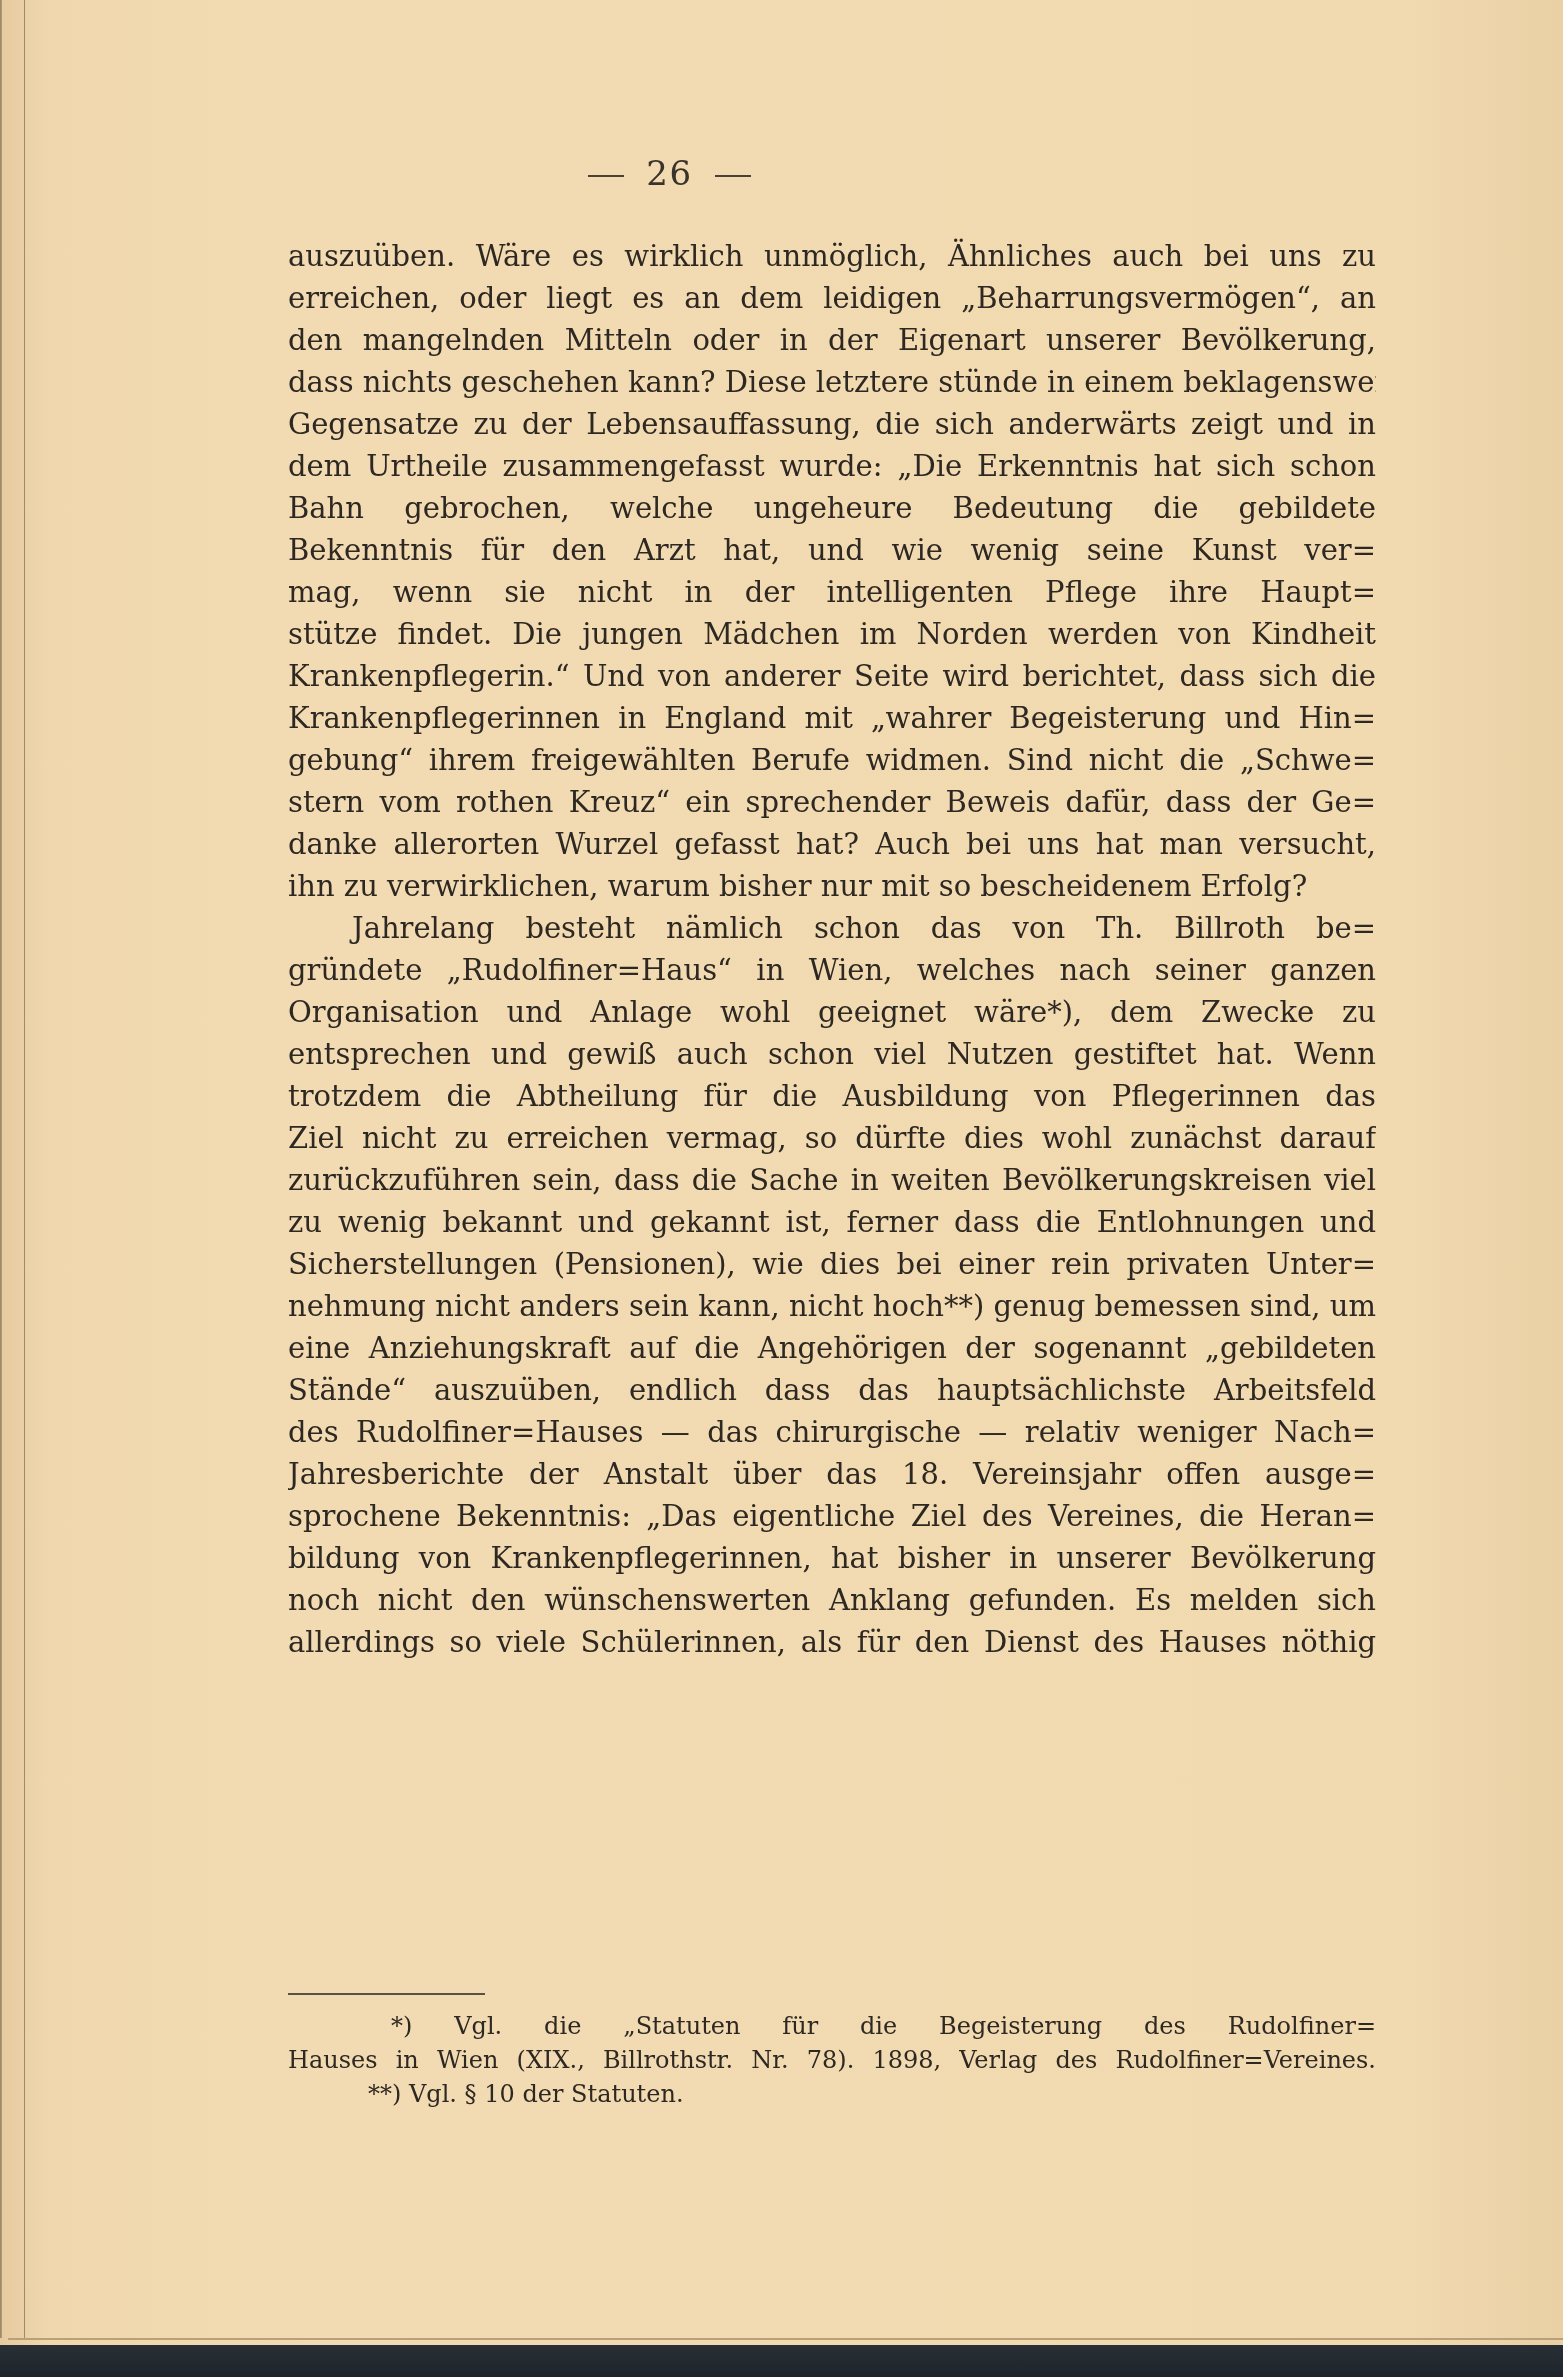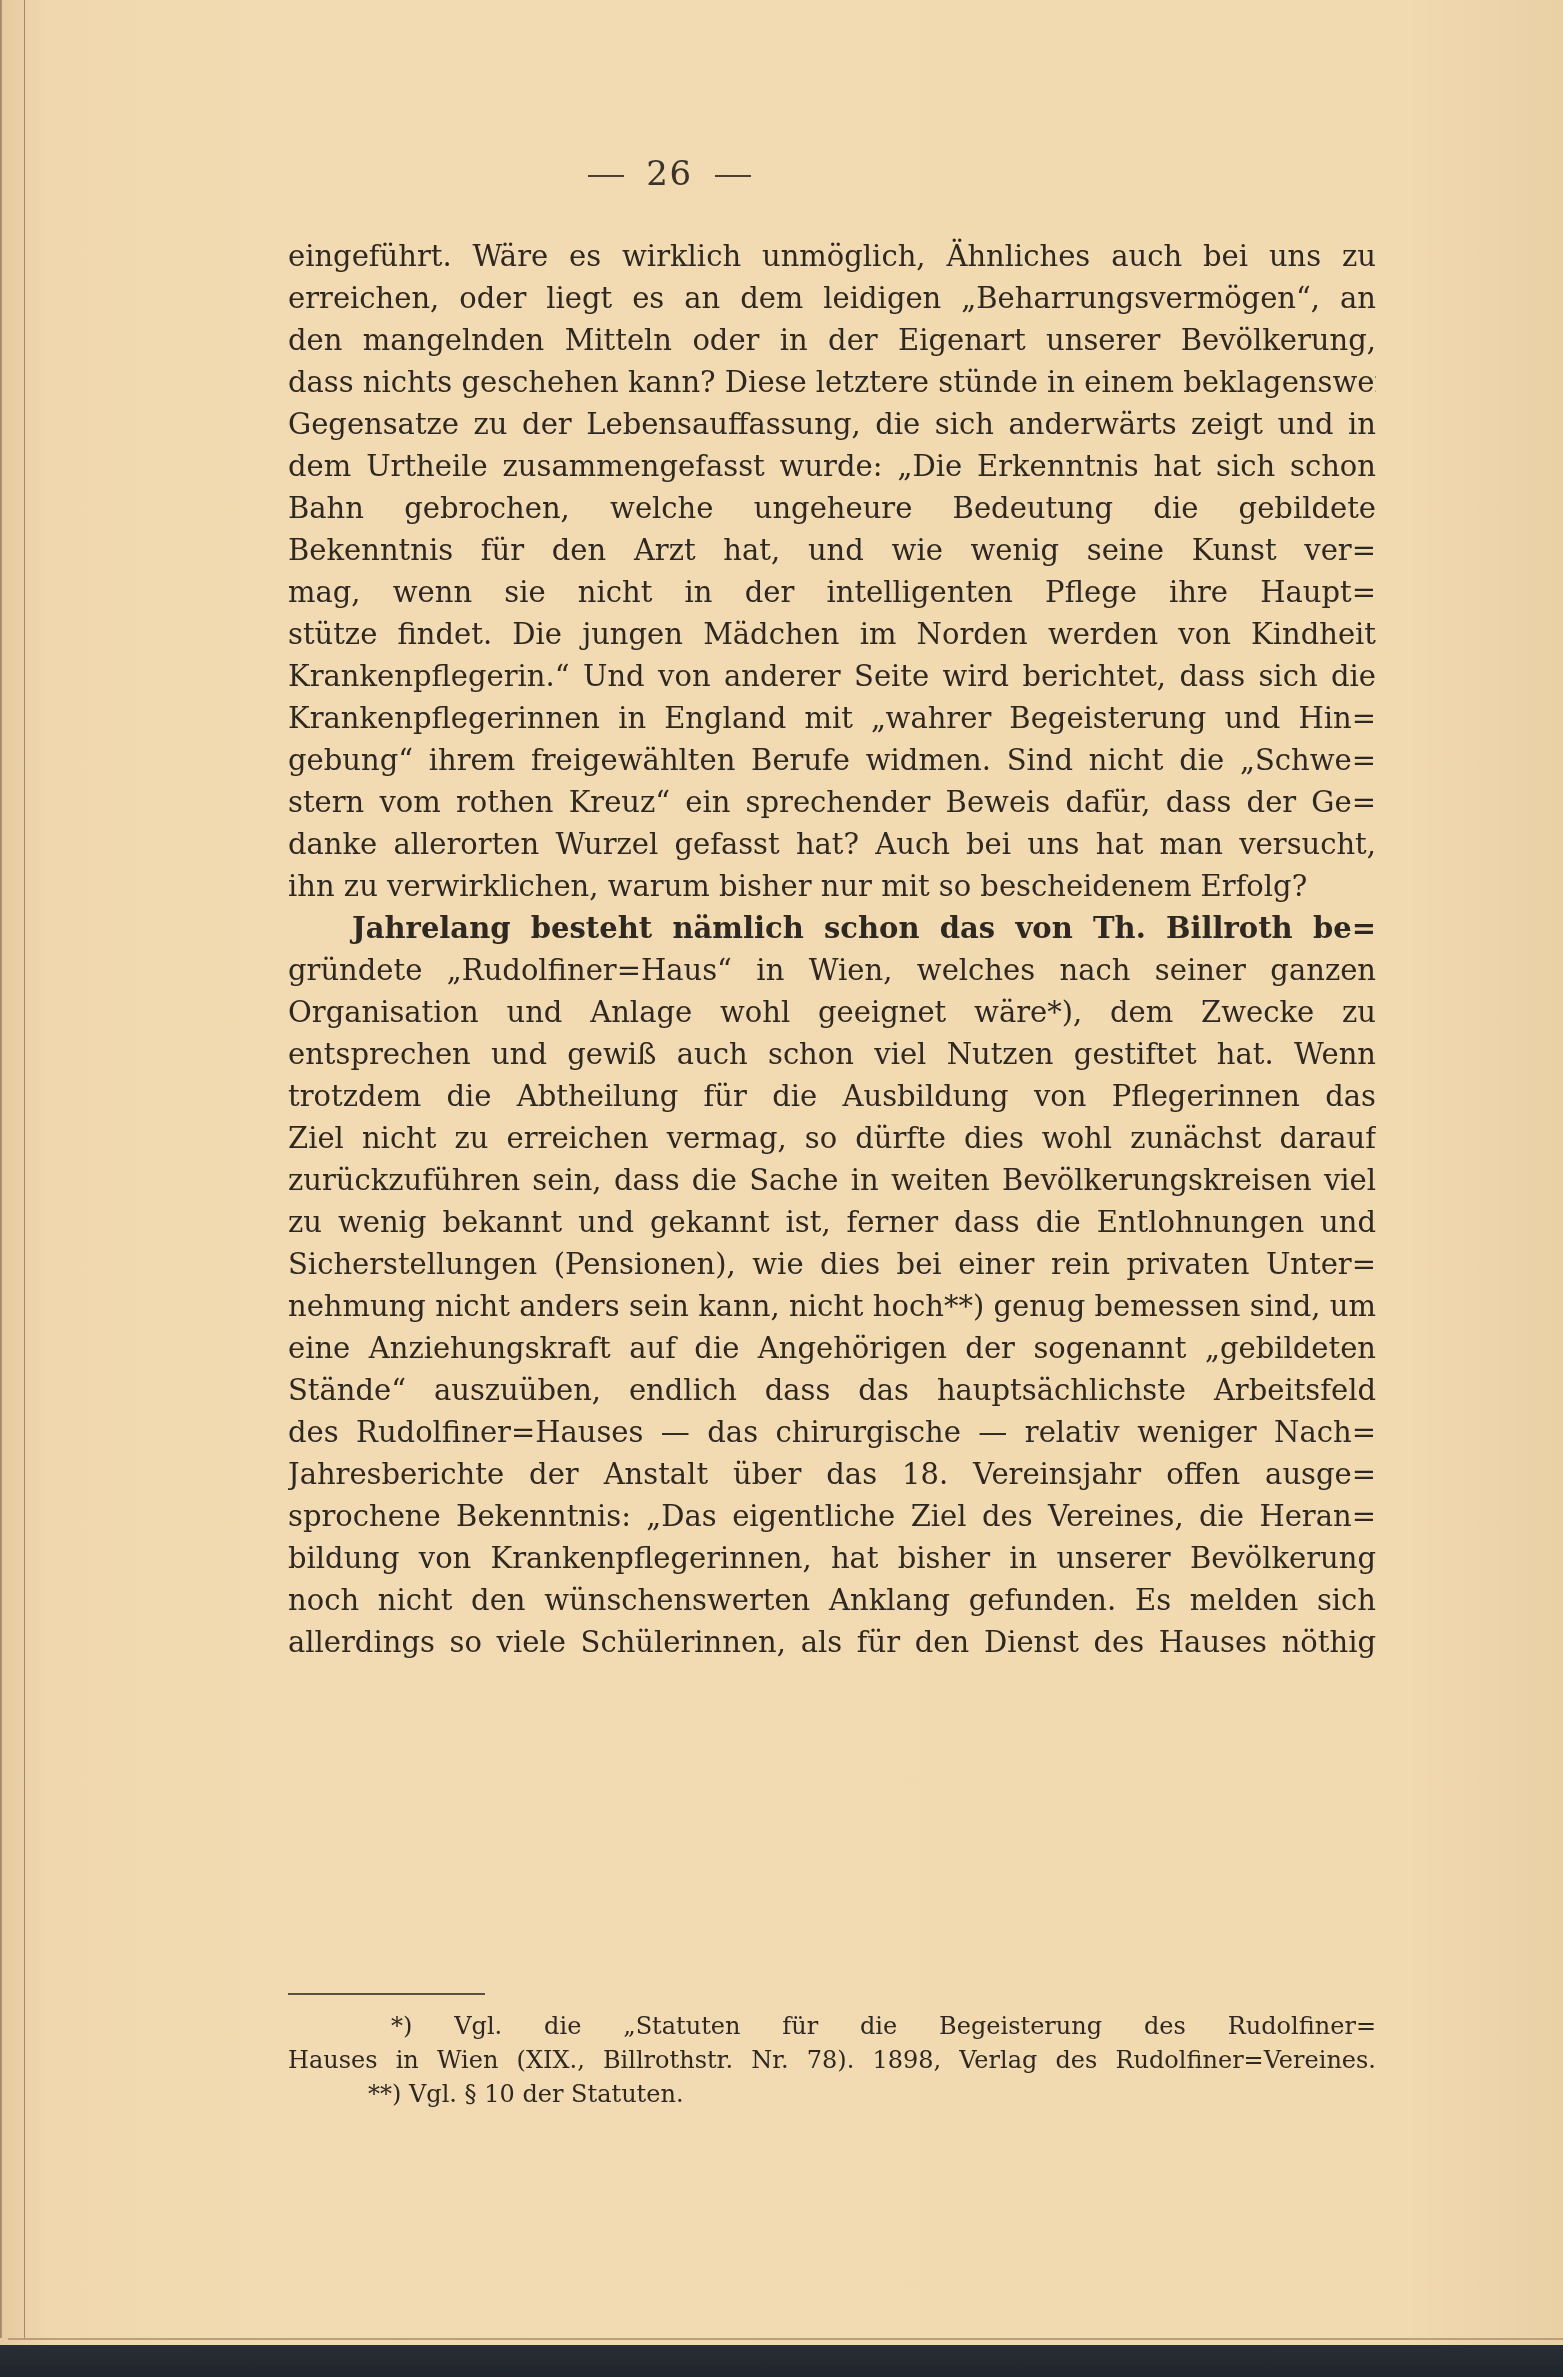--- a/index.html
+++ b/index.html
@@ -29,21 +29,21 @@
     position: absolute; top: 153px; left: 0; width: 1339px; text-align: center;
     font-size: 34px; color: #3a332b; letter-spacing: 1.6px;
   }
   .page-number .dash { display: inline-block; width: 36px; height: 1.6px; background: #4a4038; vertical-align: middle; margin: 0 22px; }
   .body-text {
     position: absolute; left: 288px; top: 235px; width: 1088px;
     font-size: 29px; line-height: 42px; color: #2e2822;
   }
   .line { display: block; text-align: justify; text-align-last: justify; white-space: nowrap; height: 42px; overflow: hidden; }
   .line.last { text-align-last: left; }
-  .line.indent { padding-left: 64px; font-weight: bold; }
+  .line.indent { padding-left: 64px; }
   .rule {
     position: absolute; left: 288px; top: 1993px; width: 197px; height: 1.6px; background: #5a5046;
   }
   .footnotes {
     position: absolute; left: 288px; top: 2009px; width: 1088px;
     font-size: 24px; line-height: 34px; color: #2e2822;
   }
   .fn-line { display: block; white-space: nowrap; text-align: justify; text-align-last: justify; height: 34px; overflow: hidden; }
   .fn-line.indent { padding-left: 103px; }
   .fn-line.indent2 { padding-left: 80px; text-align-last: left; }
@@ -54,21 +54,21 @@
 <div class="page">
   <div class="edge-lines"></div>
   <div class="bottom-line"></div>
 
   <div class="page-number">
     <span class="dash"></span><span>26</span><span class="dash"></span>
   </div>
 
   <div class="body-text">
     <div>
-      <span class="line">eingeführt. Wäre es wirklich unmöglich, Ähnliches auch bei uns zu</span>
+      <span class="line">auszuüben. Wäre es wirklich unmöglich, Ähnliches auch bei uns zu</span>
       <span class="line">erreichen, oder liegt es an dem leidigen „Beharrungsvermögen“, an</span>
       <span class="line">den mangelnden Mitteln oder in der Eigenart unserer Bevölkerung,</span>
       <span class="line">dass nichts geschehen kann? Diese letztere stünde in einem beklagenswerten</span>
       <span class="line">Gegensatze zu der Lebensauffassung, die sich anderwärts zeigt und in</span>
       <span class="line">dem Urtheile zusammengefasst wurde: „Die Erkenntnis hat sich schon</span>
       <span class="line">Bahn gebrochen, welche ungeheure Bedeutung die gebildete</span>
       <span class="line">Bekenntnis für den Arzt hat, und wie wenig seine Kunst ver=</span>
       <span class="line">mag, wenn sie nicht in der intelligenten Pflege ihre Haupt=</span>
       <span class="line">stütze findet. Die jungen Mädchen im Norden werden von Kindheit</span>
       <span class="line">Krankenpflegerin.“ Und von anderer Seite wird berichtet, dass sich die</span>

